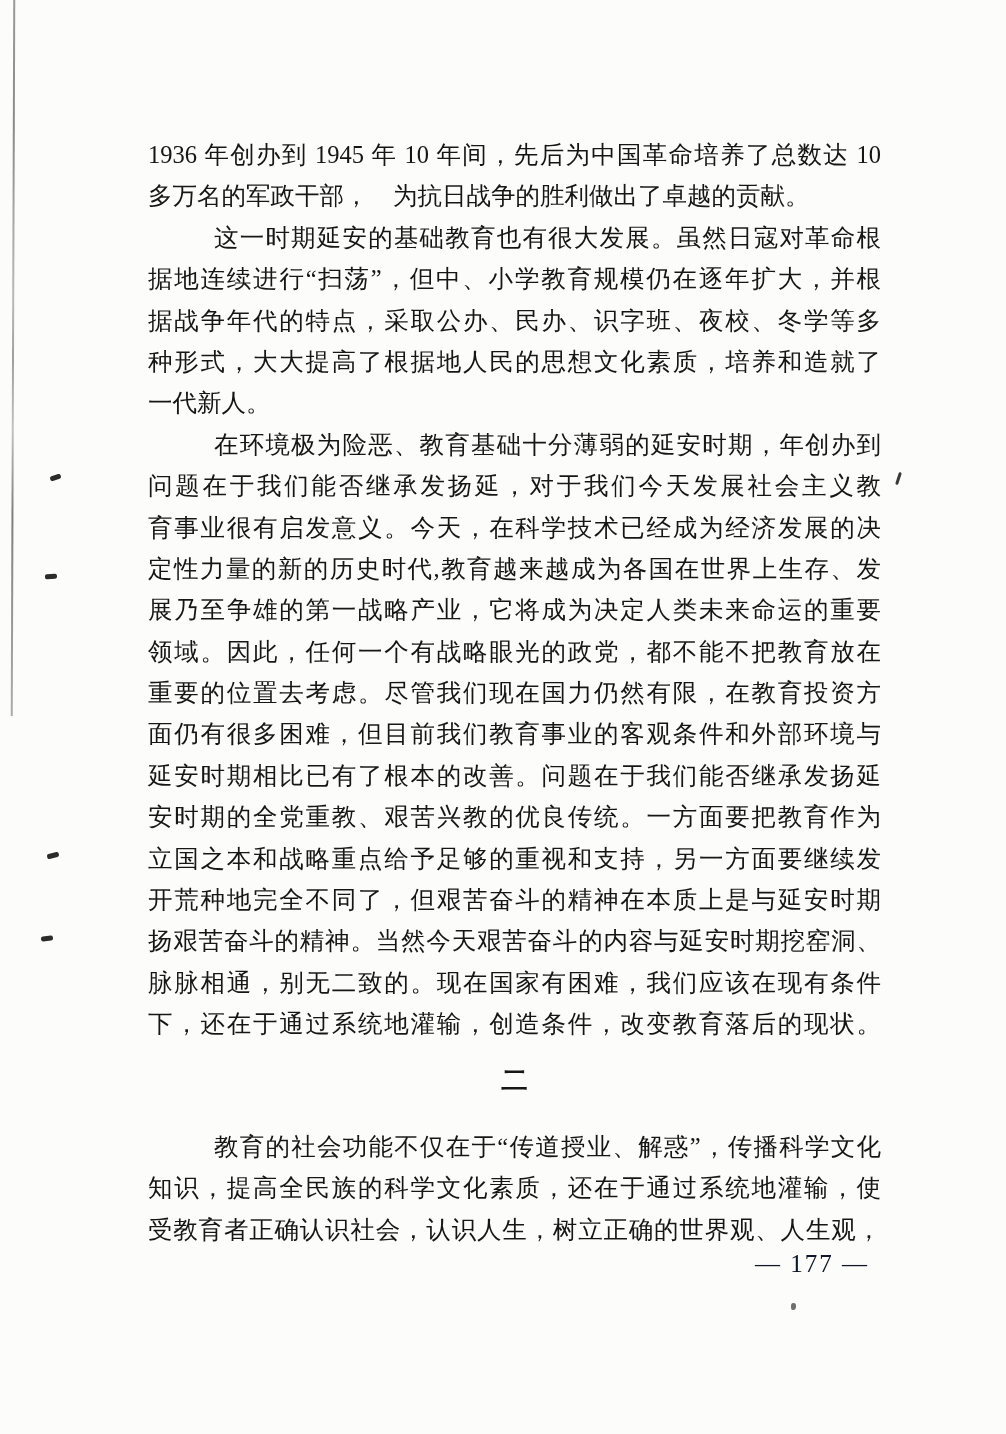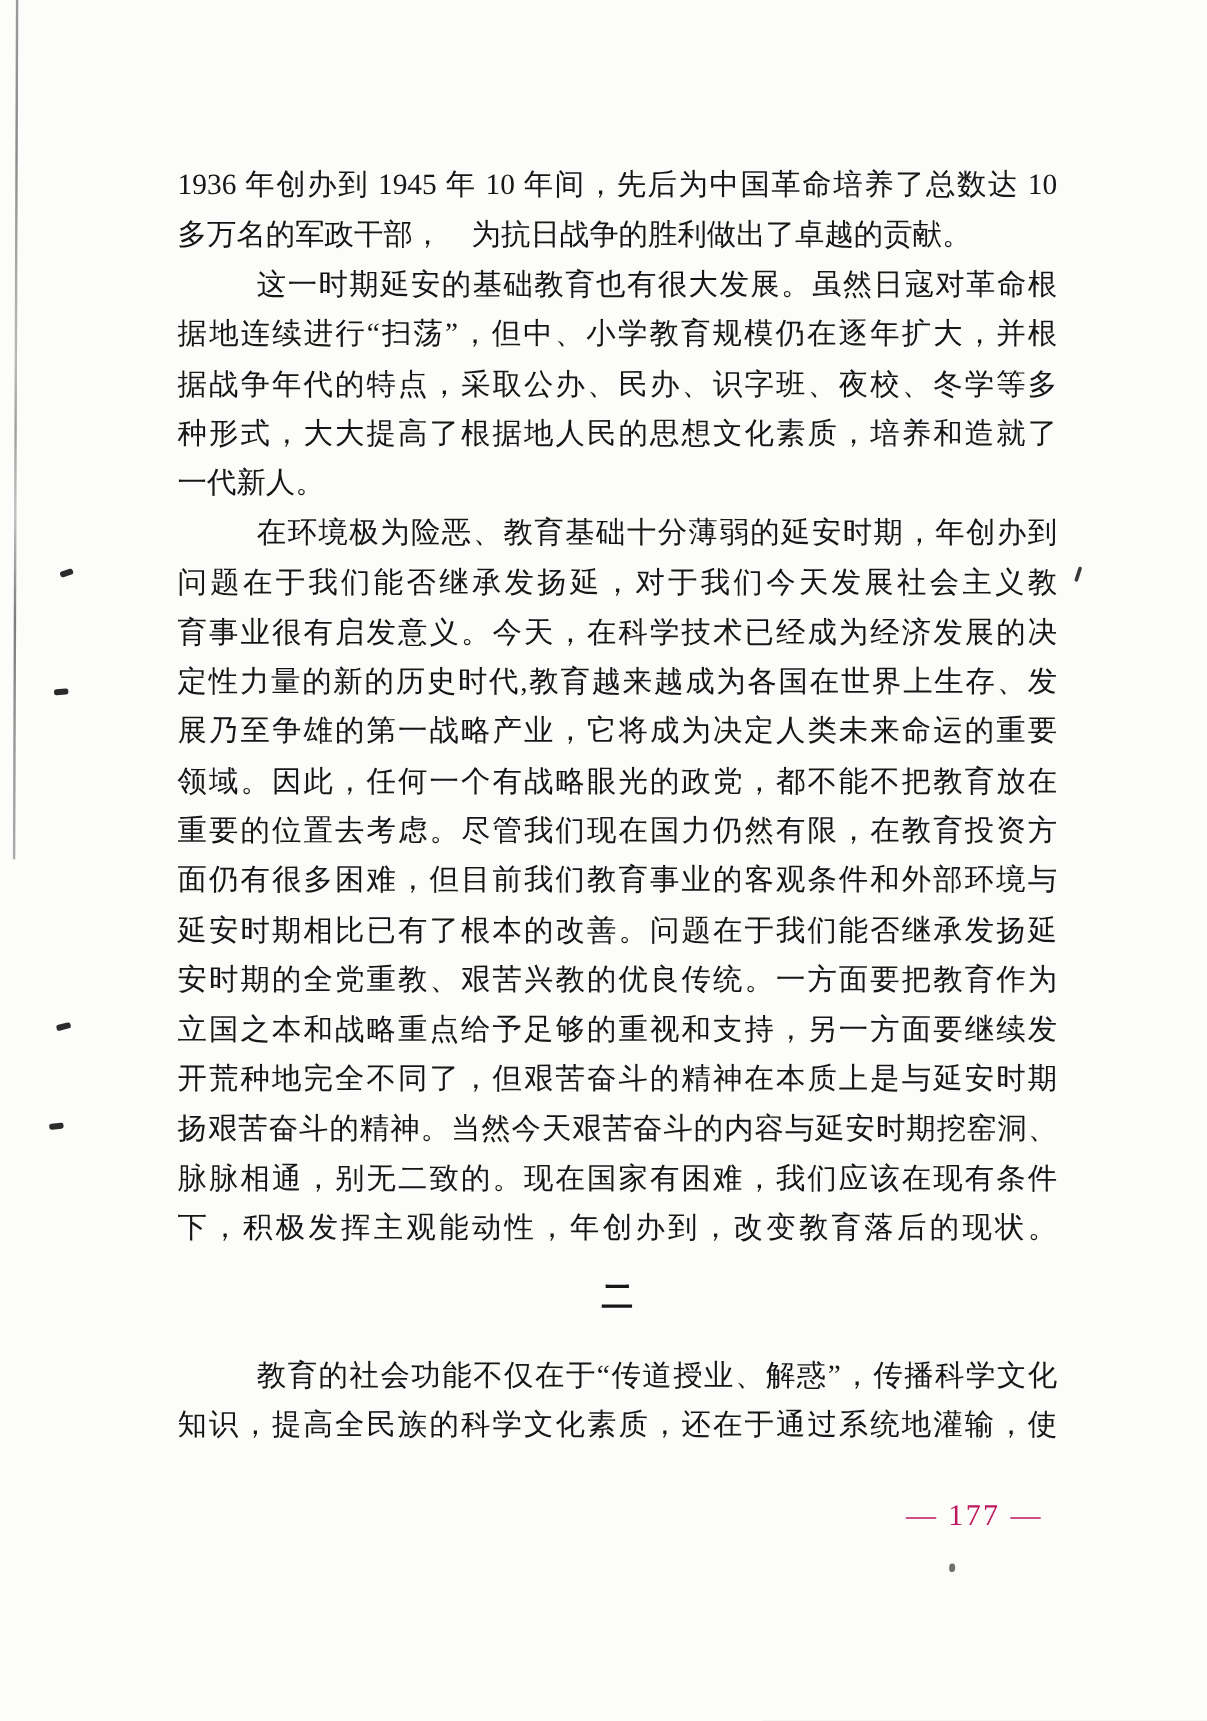--- a/index.html
+++ b/index.html
@@ -43,21 +43,21 @@
     font-size:26.5px;
   }
   .footer {
     position:absolute;
     left:148px; top:1243px;
     width:733px; height:41px; line-height:41px;
     box-sizing:border-box;
     text-align:right; padding-right:12px;
     font-size:25px;
     letter-spacing:2px;
-    color:#be185d;
+    color:#0f172a;
   }
   .margin-mark {
     position:absolute;
     background:#2b2b2b;
     border-radius:2px;
   }
   .mm1 { left:50px;  top:475px; width:11px; height:5px; transform:rotate(-18deg); }
   .mm2 { left:45px;  top:574px; width:12px; height:5px; transform:rotate(-4deg); }
   .mm3 { left:47px;  top:853px; width:12px; height:5px; transform:rotate(-14deg); }
   .mm4 { left:41px;  top:936px; width:12px; height:5px; transform:rotate(-6deg); }
@@ -101,23 +101,24 @@
         <div class="line fill">展乃至争雄的第一战略产业，它将成为决定人类未来命运的重要</div>
         <div class="line fill">领域。因此，任何一个有战略眼光的政党，都不能不把教育放在</div>
         <div class="line fill">重要的位置去考虑。尽管我们现在国力仍然有限，在教育投资方</div>
         <div class="line fill">面仍有很多困难，但目前我们教育事业的客观条件和外部环境与</div>
         <div class="line fill">延安时期相比已有了根本的改善。问题在于我们能否继承发扬延</div>
         <div class="line fill">安时期的全党重教、艰苦兴教的优良传统。一方面要把教育作为</div>
         <div class="line fill">立国之本和战略重点给予足够的重视和支持，另一方面要继续发</div>
         <div class="line fill">开荒种地完全不同了，但艰苦奋斗的精神在本质上是与延安时期</div>
         <div class="line fill">扬艰苦奋斗的精神。当然今天艰苦奋斗的内容与延安时期挖窑洞、</div>
         <div class="line fill">脉脉相通，别无二致的。现在国家有困难，我们应该在现有条件</div>
-        <div class="line fill">下，积极发挥主观能动性，年创办到，改变教育落后的现状。</div>
+        <div class="line fill">下，还在于通过系统地灌输，创造条件，改变教育落后的现状。</div>
       </div>
       <div class="heading">二</div>
       <div class="para gap">
         <div class="line indent fill">教育的社会功能不仅在于“传道授业、解惑”，传播科学文化</div>
         <div class="line fill">知识，提高全民族的科学文化素质，还在于通过系统地灌输，使</div>
+        <div class="line fill">受教育者正确认识社会，认识人生，树立正确的世界观、人生观，</div>
       </div>
     </div>
 
   <div class="footer">— 177 —</div>
 </div>
 
 </body></html>

